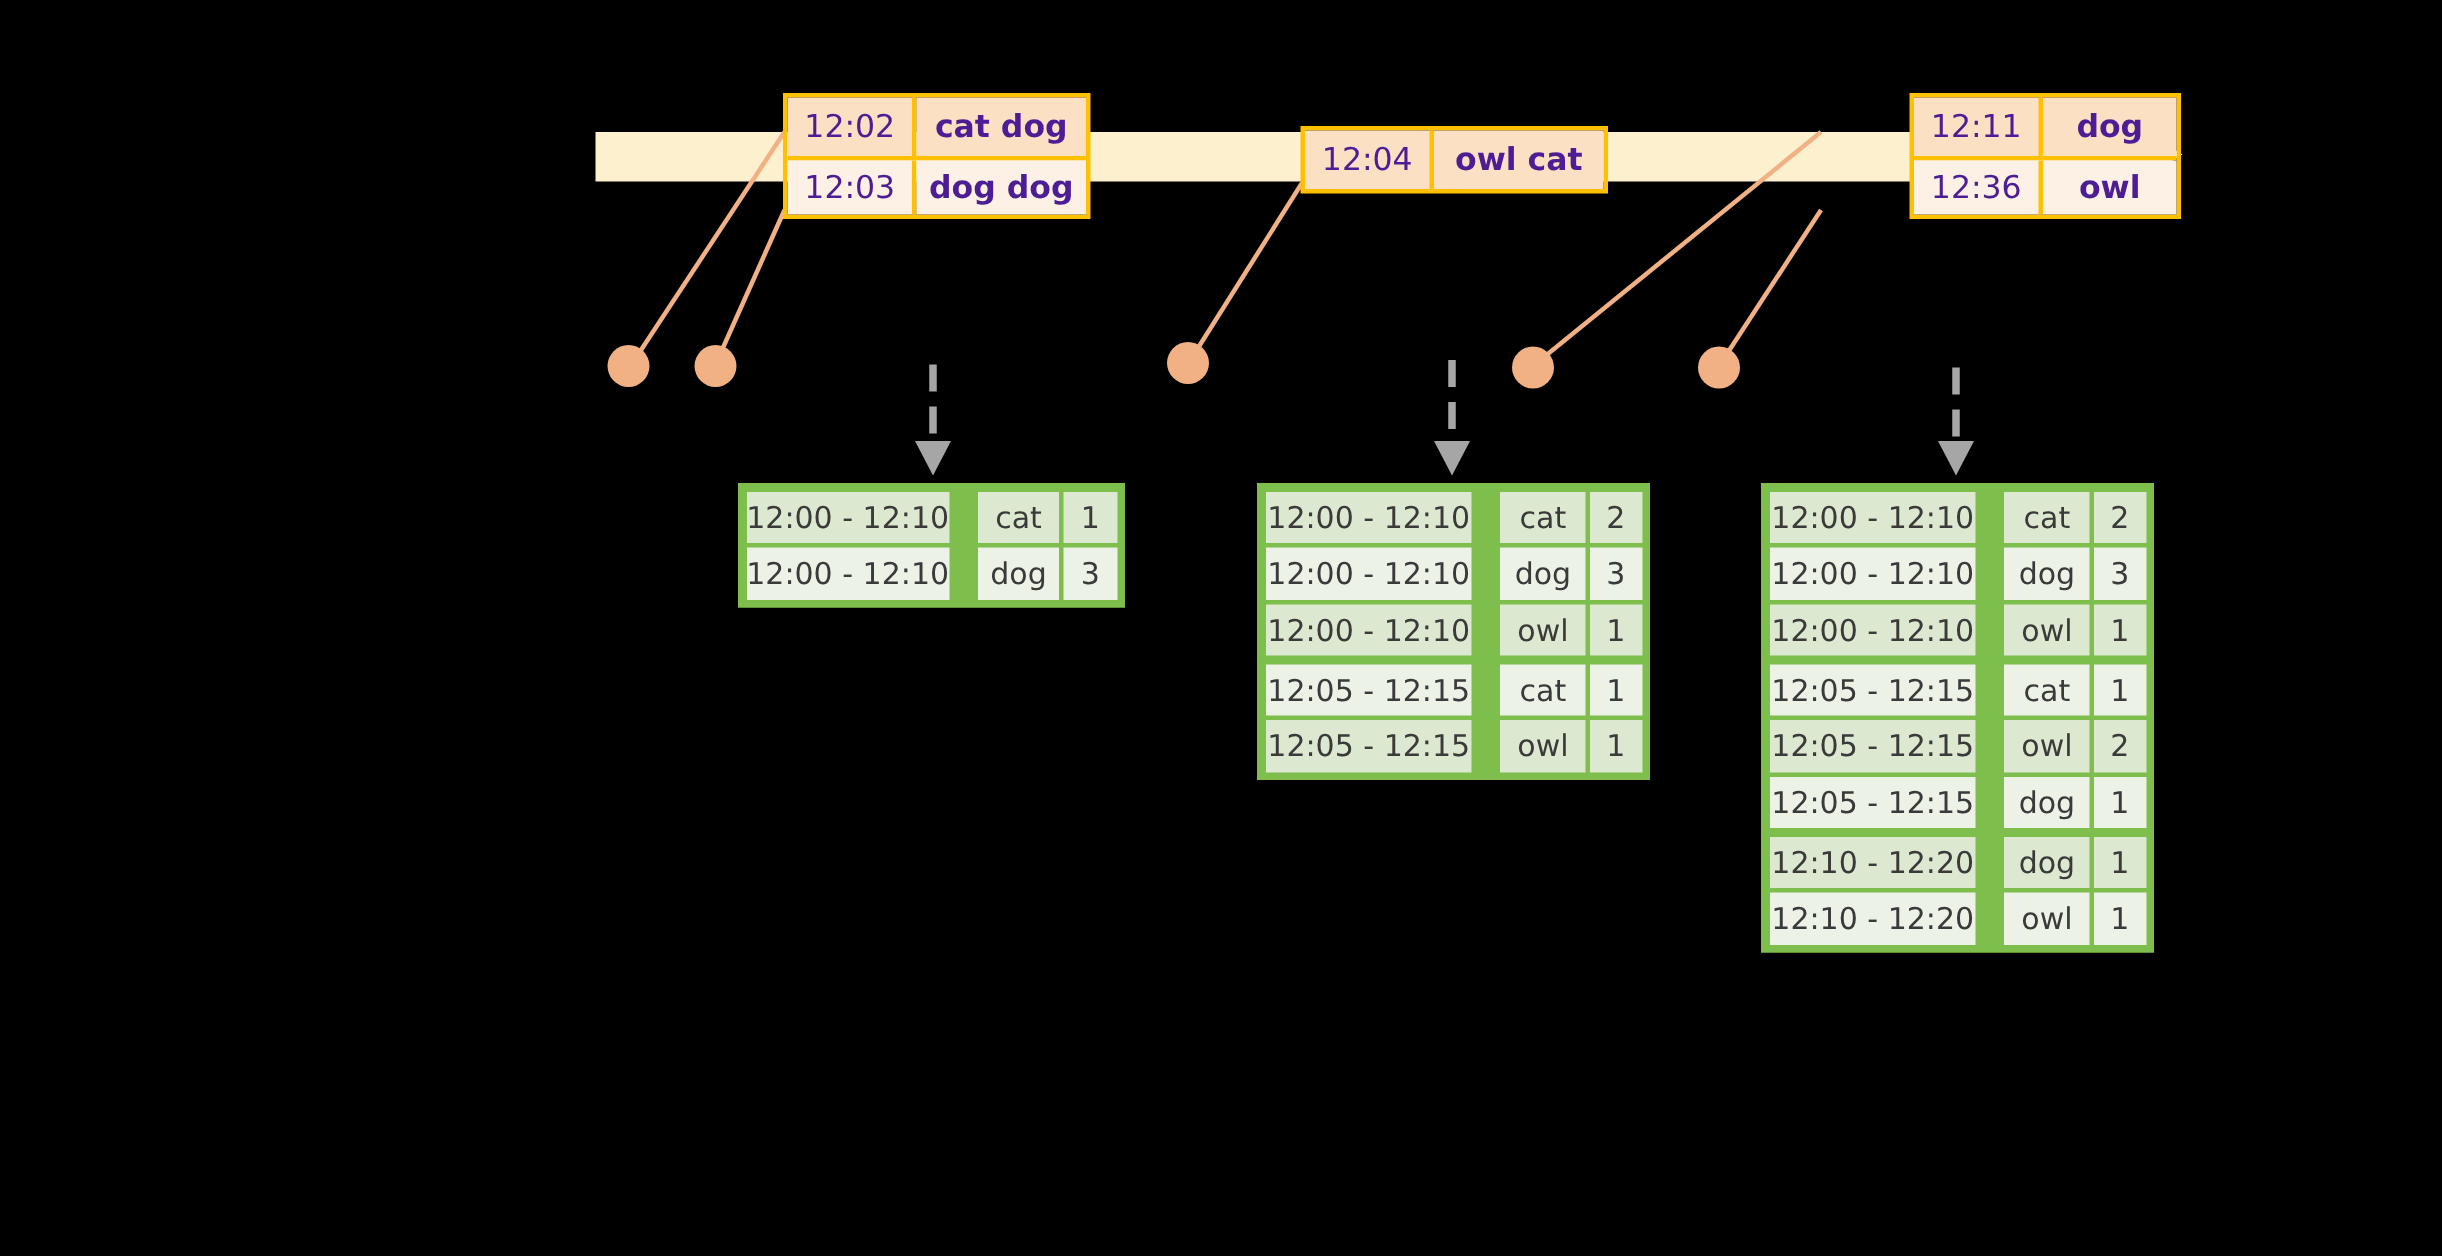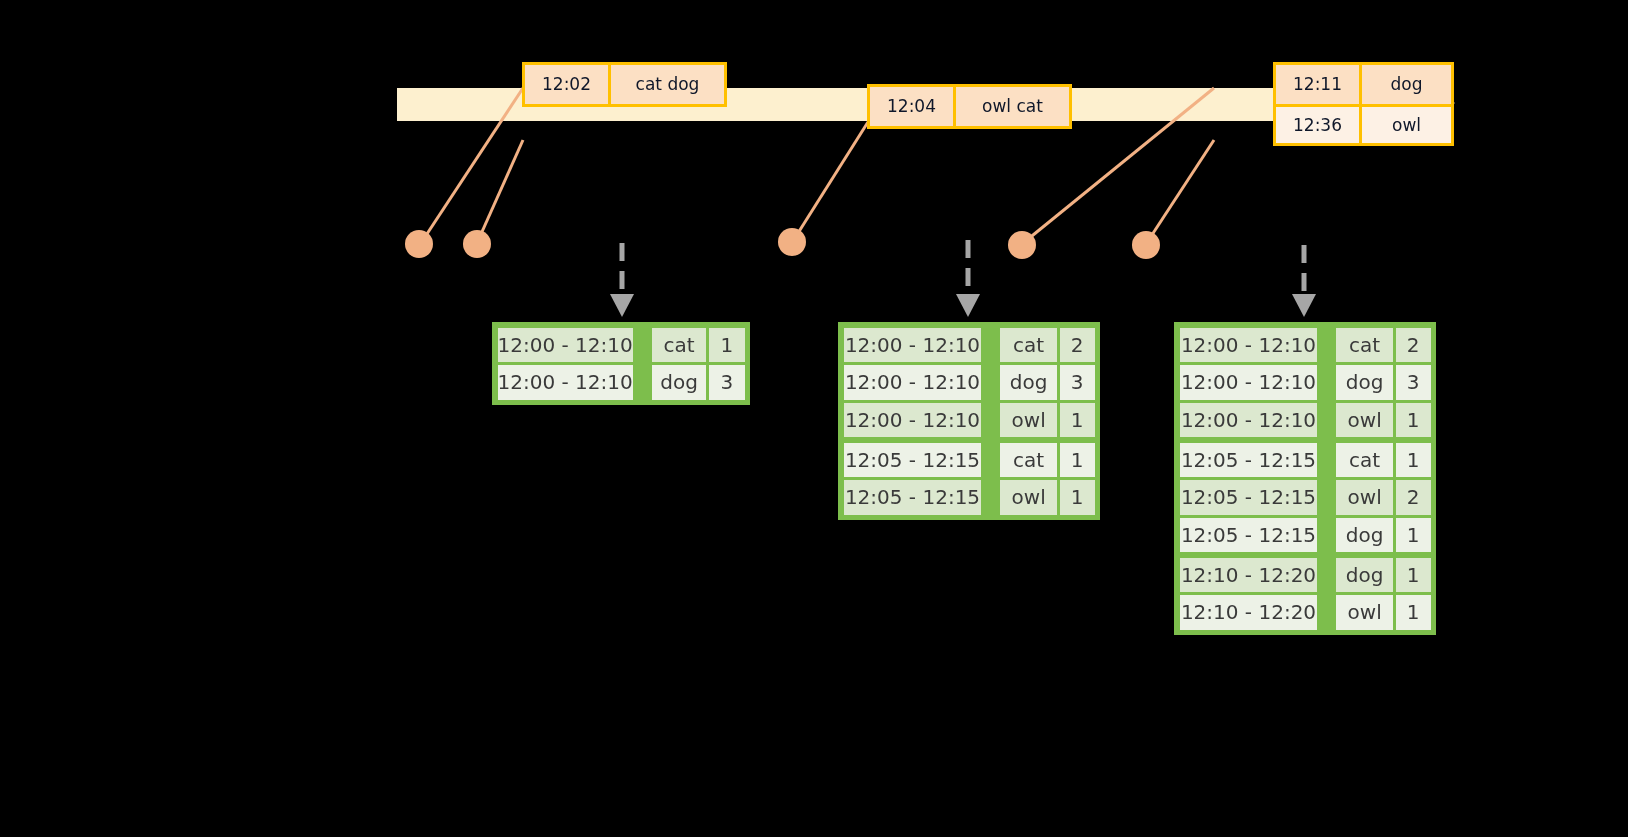--- a/index.html
+++ b/index.html
@@ -36,30 +36,30 @@
     display: flex;
     height: 39px;
     box-sizing: border-box;
   }
   .ev-row + .ev-row { border-top: 3px solid #FFC000; }
   .ev-time, .ev-words {
     display: flex;
     align-items: center;
     justify-content: center;
     box-sizing: border-box;
-    font-size: 17px;
-    color: #0f172a;
+    font-size: 21px;
+    color: #4c1d95;
     line-height: 1;
     white-space: nowrap;
   }
   .ev-time {
     width: 86px;
     border-right: 3px solid #FFC000;
   }
-  .ev-words { flex: 1 1 auto; }
+  .ev-words { flex: 1 1 auto; font-weight: bold; }
   .shade-a .ev-time, .shade-a .ev-words { background: #FCE0C4; }
   .shade-b .ev-time, .shade-b .ev-words { background: #FDF1E5; }
 
   
   .agg-table {
     position: absolute;
     border: 4px solid #7DBE4C;
     box-sizing: border-box;
     background: #7DBE4C;
     z-index: 4;
@@ -130,20 +130,24 @@
       <polygon points="956,294 980,294 968,317"></polygon>
       <polygon points="1292,294 1316,294 1304,317"></polygon>
     </g>
   </svg>
 
   <div class="ev-box" style="left:522px; top:62px; width:205px;">
     <div class="ev-row shade-a">
       <div class="ev-time">12:02</div>
       <div class="ev-words">cat dog</div>
     </div>
+    <div class="ev-row shade-b">
+      <div class="ev-time">12:03</div>
+      <div class="ev-words">dog dog</div>
+    </div>
   </div>
 
   <div class="ev-box" style="left:867px; top:84px; width:205px;">
     <div class="ev-row shade-a">
       <div class="ev-time">12:04</div>
       <div class="ev-words">owl cat</div>
     </div>
   </div>
 
   <div class="ev-box" style="left:1273px; top:62px; width:181px;">

